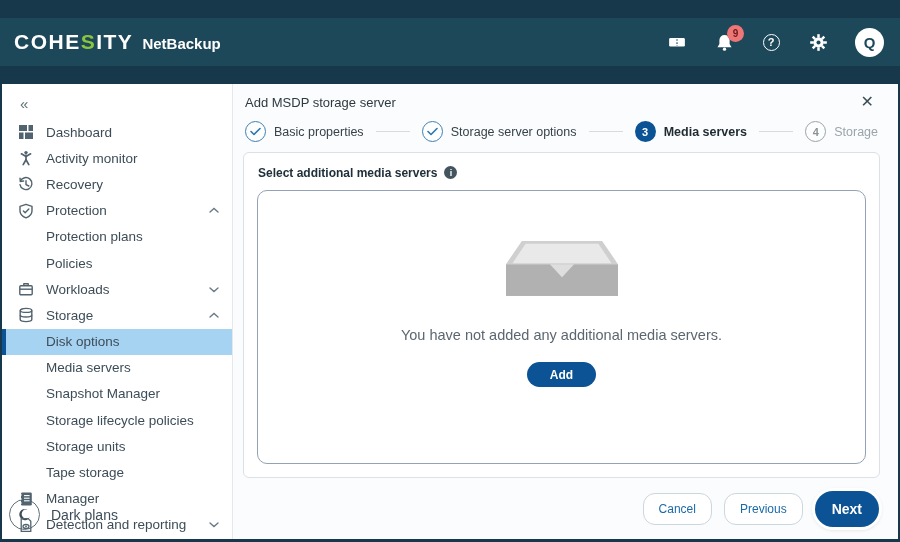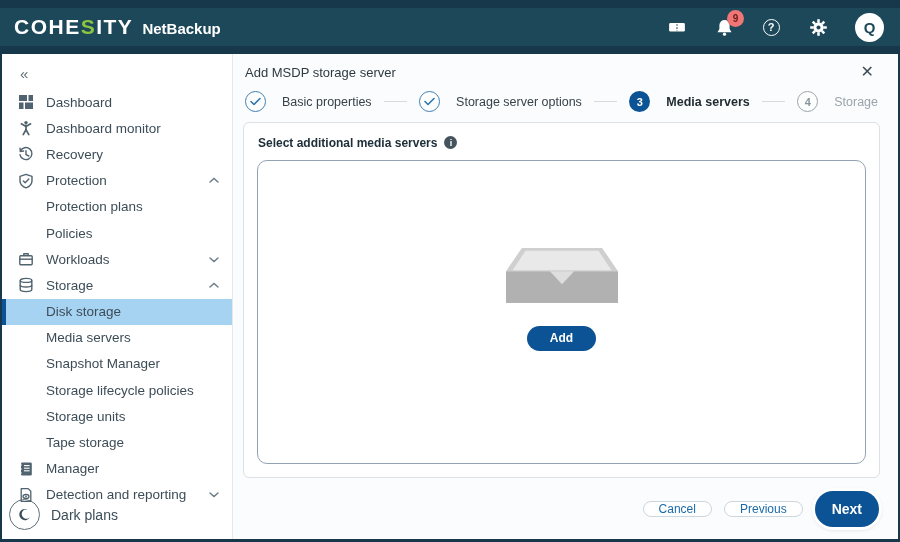--- a/index.html
+++ b/index.html
@@ -2,21 +2,21 @@
 <html><head>
 <meta charset="utf-8">
 <style>
   * { margin:0; padding:0; box-sizing:border-box; }
   html,body { width:900px; height:542px; }
   body { font-family:"Liberation Sans", sans-serif; background:#16384a; }
 
   .frame { width:900px; height:542px; display:flex; flex-direction:column; padding:0 2px 3px 2px; background:#16384a; }
 
   
-  .topbar { height:38px; flex:none; background:#1c4859; display:flex; align-items:center; justify-content:space-between; padding:0 16px 0 14px; margin:8px -2px; }
+  .topbar { height:48px; flex:none; background:#1c4859; display:flex; align-items:center; justify-content:space-between; padding:0 16px 0 14px; margin:18px -2px; }
   .brand { display:flex; align-items:baseline; gap:9px; }
   .logo { color:#fff; font-size:21px; font-weight:bold; letter-spacing:1.5px; }
   .logo-s { color:#8bc53f; }
   .product { color:#fff; font-size:15px; font-weight:bold; }
   .topbar-icons { display:flex; align-items:center; gap:27px; }
   .tb-icon { width:20px; height:20px; display:flex; align-items:center; justify-content:center; color:#fff; cursor:pointer; position:relative; }
   .badge { position:absolute; top:-7px; right:-10px; min-width:17px; height:17px; border-radius:50%; background:#ee7676; color:#6d1a1a; font-size:10px; font-weight:bold; display:flex; align-items:center; justify-content:center; }
   .help-circle { width:17px; height:17px; border:1.5px solid #fff; border-radius:50%; color:#fff; font-size:11px; font-weight:bold; display:flex; align-items:center; justify-content:center; }
   .avatar { width:29px; height:29px; border-radius:50%; background:#fff; color:#1c4859; font-size:15px; font-weight:bold; display:flex; align-items:center; justify-content:center; cursor:pointer; }
 
@@ -36,42 +36,42 @@
   .dm-circle { width:31px; height:31px; border:1px solid #5f7078; border-radius:50%; display:flex; align-items:center; justify-content:center; color:#3d4d58; }
   .dm-label { color:#3d4d58; font-size:14px; }
 
   
   .main { flex:1; min-width:0; display:flex; flex-direction:column; background:#fbfcfd; padding:0 18px 0 10px; }
   .wiz-header { flex:none; display:flex; align-items:center; justify-content:space-between; padding:10px 3px 4px 2px; }
   .wiz-title { font-size:13px; color:#2e3a42; }
   .close-btn { color:#3d4d58; font-size:16px; line-height:1; cursor:pointer; padding:0 3px; }
 
   .stepper { flex:none; display:flex; align-items:center; padding:7px 2px 10px 2px; }
-  .step { display:flex; align-items:center; gap:16px; flex:none; }
+  .step { display:flex; align-items:center; gap:8px; flex:none; }
   .step-circle { width:21px; height:21px; border-radius:50%; display:flex; align-items:center; justify-content:center; font-size:11px; font-weight:bold; }
   .step.complete .step-circle { border:1.5px solid #4080b2; color:#2f77ad; background:#fdfefe; }
   .step.active .step-circle { background:#0b5394; color:#fff; }
   .step.upcoming .step-circle { border:1px solid #9aa4ab; color:#8a949b; background:#fdfefe; }
   .step-label { font-size:12.5px; color:#37424a; }
   .step.active .step-label { font-weight:bold; color:#1f2a31; }
   .step.upcoming .step-label { color:#9aa4ab; }
   .step-line { flex:1; height:1px; background:#d6dbdf; margin:0 12px; }
 
   .card { flex:1; min-height:0; background:#fff; border:1px solid #dce1e5; border-radius:6px; display:flex; flex-direction:column; padding:11px 13px 13px 13px; }
   .section-row { flex:none; display:flex; align-items:flex-start; gap:7px; padding:2px 1px 10px 1px; }
   .section-label { font-size:12px; font-weight:bold; color:#20303a; }
   .info-icon { width:13px; height:13px; border-radius:50%; background:#44545e; color:#fff; font-size:9px; font-weight:bold; display:flex; align-items:center; justify-content:center; cursor:pointer; }
 
   .dropzone { flex:1; min-height:0; border:1px solid #93a2b4; border-radius:10px; display:flex; flex-direction:column; align-items:center; justify-content:center; background:#fff; }
   .empty-illustration { margin-top:-28px; }
   .empty-message { margin-top:27px; font-size:14.5px; color:#5c6670; }
   .add-btn { margin-top:19px; background:#0b5394; color:#fff; border:none; border-radius:13px; height:25px; padding:0 23px; font-size:12px; font-weight:bold; font-family:"Liberation Sans", sans-serif; cursor:pointer; }
 
   .footer { flex:none; display:flex; align-items:center; justify-content:flex-end; gap:12px; padding:13px 0 12px 0; }
-  .btn-outline { background:#fff; border:1px solid #ccd6dd; border-radius:12px; height:16px; padding:0 15px; color:#1b6aa8; font-size:12px; font-family:"Liberation Sans", sans-serif; cursor:pointer; }
+  .btn-outline { background:#fff; border:1px solid #ccd6dd; border-radius:12px; height:32px; padding:0 15px; color:#1b6aa8; font-size:12px; font-family:"Liberation Sans", sans-serif; cursor:pointer; }
   .btn-next { background:#0b5394; color:#fff; border:none; border-radius:18px; height:36px; padding:0 17px; font-size:14px; font-weight:bold; font-family:"Liberation Sans", sans-serif; cursor:pointer; box-shadow:0 0 0 3px #ffffff, 0 1px 5px rgba(0,0,0,0.35); margin-right:1px; }
 </style>
 </head>
 <body>
 
 <div class="frame">
 
   <div class="topbar">
     <div class="brand">
       <div class="logo"><span>COHE</span><span class="logo-s">S</span><span>ITY</span></div>
@@ -136,21 +136,21 @@
           <span class="nicon">
               <svg width="16" height="16" viewBox="0 0 16 16" fill="none" stroke="currentColor" stroke-width="1.7" stroke-linecap="round">
                 <circle cx="8" cy="2.6" r="1.7" fill="currentColor" stroke="none"></circle>
                 <line x1="8" y1="5" x2="8" y2="9.8"></line>
                 <line x1="8" y1="6.4" x2="3.4" y2="3.8"></line>
                 <line x1="8" y1="6.4" x2="12.6" y2="3.8"></line>
                 <line x1="8" y1="9.8" x2="5.2" y2="14.6"></line>
                 <line x1="8" y1="9.8" x2="10.8" y2="14.6"></line>
               </svg>
             </span>
-          <span>Dashboard monitor</span>
+          <span>Activity monitor</span>
         </div>
 
         <div class="nav-item">
           <span class="nicon">
               <svg width="16" height="16" viewBox="0 0 16 16" fill="none" stroke="currentColor" stroke-width="1.4" stroke-linecap="round">
                 <path d="M2.4 5.2 A6 6 0 1 1 2 8.6"></path>
                 <polyline points="2,2.2 2.4,5.4 5.6,5"></polyline>
                 <polyline points="8,4.8 8,8.6 10.8,10"></polyline>
               </svg>
             </span>
@@ -205,21 +205,21 @@
             </span>
           <span>Storage</span>
           <span class="chev">
               <svg width="10" height="7" viewBox="0 0 10 7" fill="none" stroke="currentColor" stroke-width="1.4" stroke-linecap="round">
                 <polyline points="1,5 5,1.5 9,5"></polyline>
               </svg>
             </span>
         </div>
 
         <div class="nav-item nav-child selected">
-          <span>Disk storage</span>
+          <span>Disk options</span>
         </div>
         <div class="nav-item nav-child">
           <span>Media servers</span>
         </div>
         <div class="nav-item nav-child">
           <span>Snapshot Manager</span>
         </div>
         <div class="nav-item nav-child">
           <span>Storage lifecycle policies</span>
         </div>
@@ -319,20 +319,21 @@
 
         <div class="dropzone">
           <div class="empty-illustration">
             <svg width="112" height="57" viewBox="0 0 120 61">
               <polygon points="17,2 103,2 120,27 0,27" fill="#cfcfcf"></polygon>
               <polygon points="21,5 99,5 113,26 7,26" fill="#e9e9e9"></polygon>
               <rect x="0" y="27" width="120" height="34" fill="#b1b1b1"></rect>
               <polygon points="47,27 73,27 60,41" fill="#dedede"></polygon>
             </svg>
           </div>
+          <div class="empty-message">You have not added any additional media servers.</div>
           <button class="add-btn">Add</button>
         </div>
       </div>
 
       <div class="footer">
         <button class="btn-outline">Cancel</button>
         <button class="btn-outline">Previous</button>
         <button class="btn-next">Next</button>
       </div>
 

